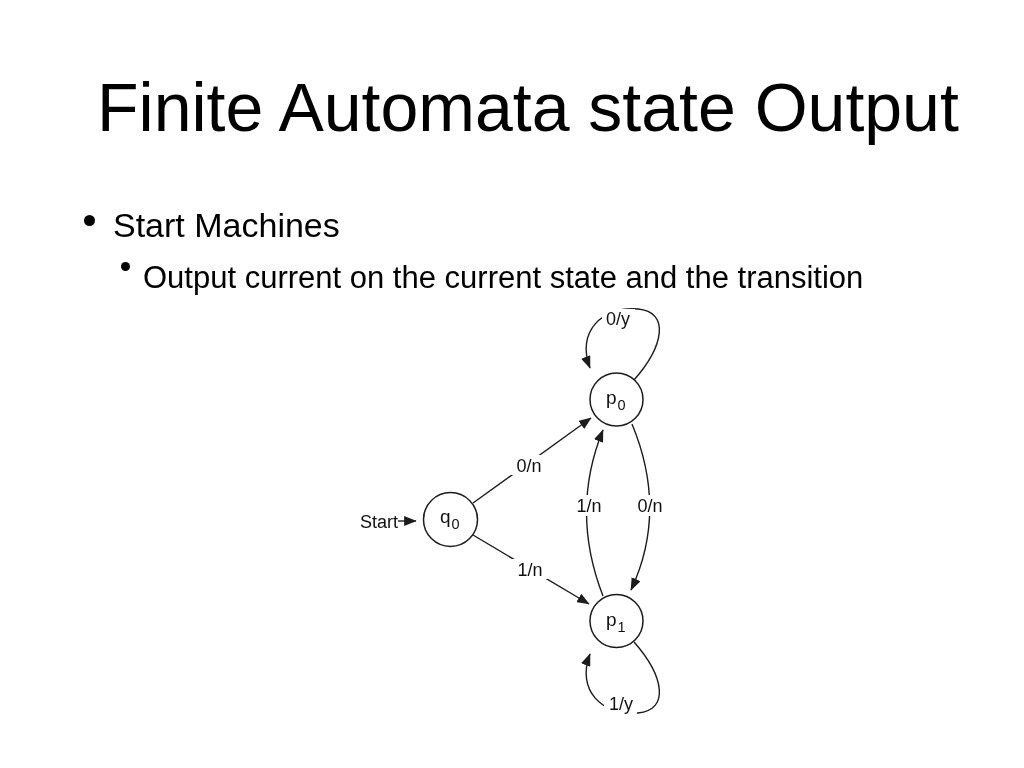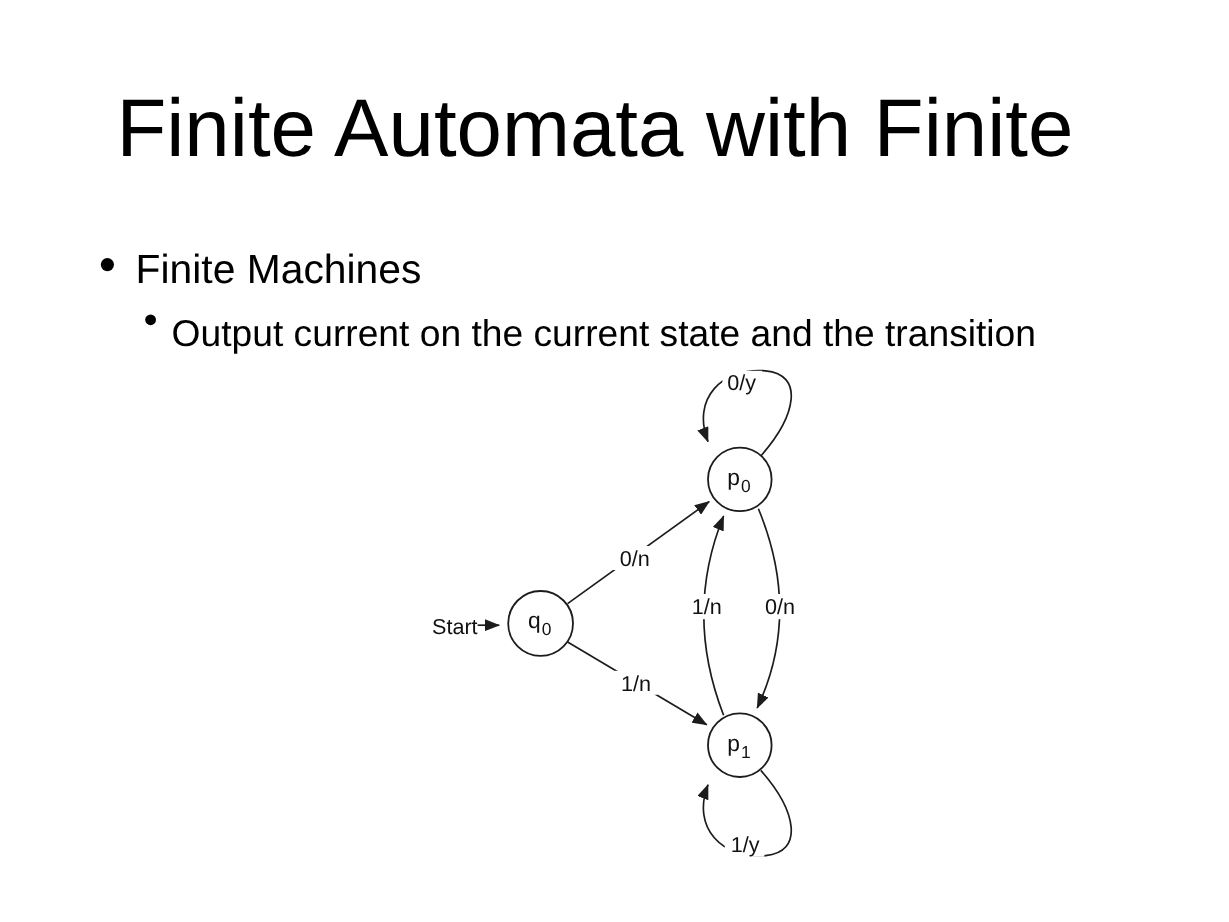--- a/index.html
+++ b/index.html
@@ -95,24 +95,24 @@
   .start-label {
     font-size: 18px;
     text-anchor: end;
   }
 </style>
 </head>
 <body>
 
 <div id="slide">
 
-  <div class="title"><span>Finite Automata with Finite</span></div>
+  <div class="title"><span>Finite Automata state Output</span></div>
 
   <div class="bullet-dot dot-l1"></div>
-  <div class="bullet-text-l1">Finite Machines</div>
+  <div class="bullet-text-l1">Start Machines</div>
 
   <div class="bullet-dot dot-l2"></div>
   <div class="bullet-text-l2">Output current on the current state and the transition</div>
 
   <svg id="automaton" width="1024" height="768" viewBox="0 0 1024 768">
     <defs>
       <marker id="arrow" viewBox="0 0 9 7" refX="8.5" refY="3.5" markerWidth="9" markerHeight="7" orient="auto">
         <path d="M0,0 L9,3.5 L0,7 Z" fill="#1c1c1c"></path>
       </marker>
     </defs>

